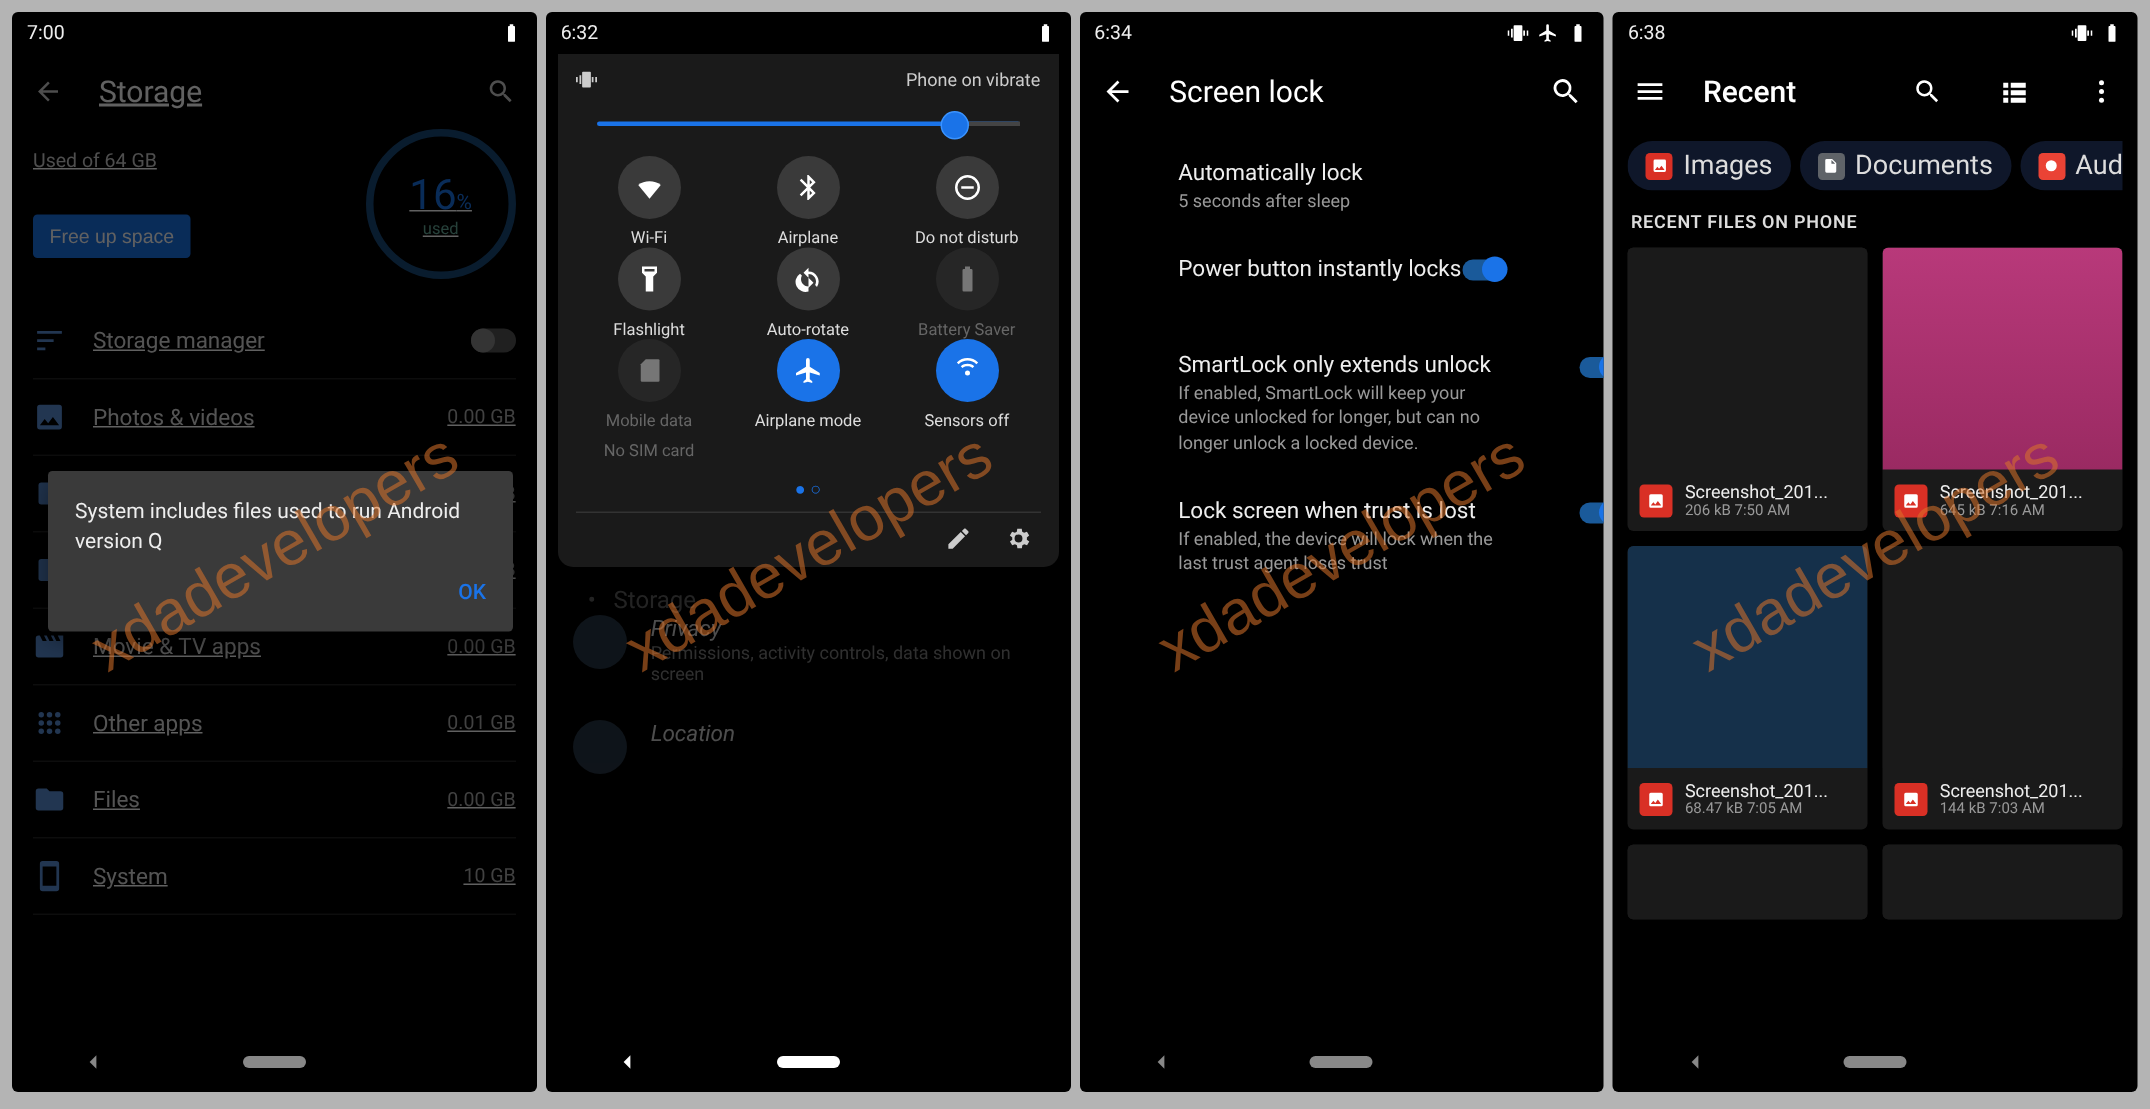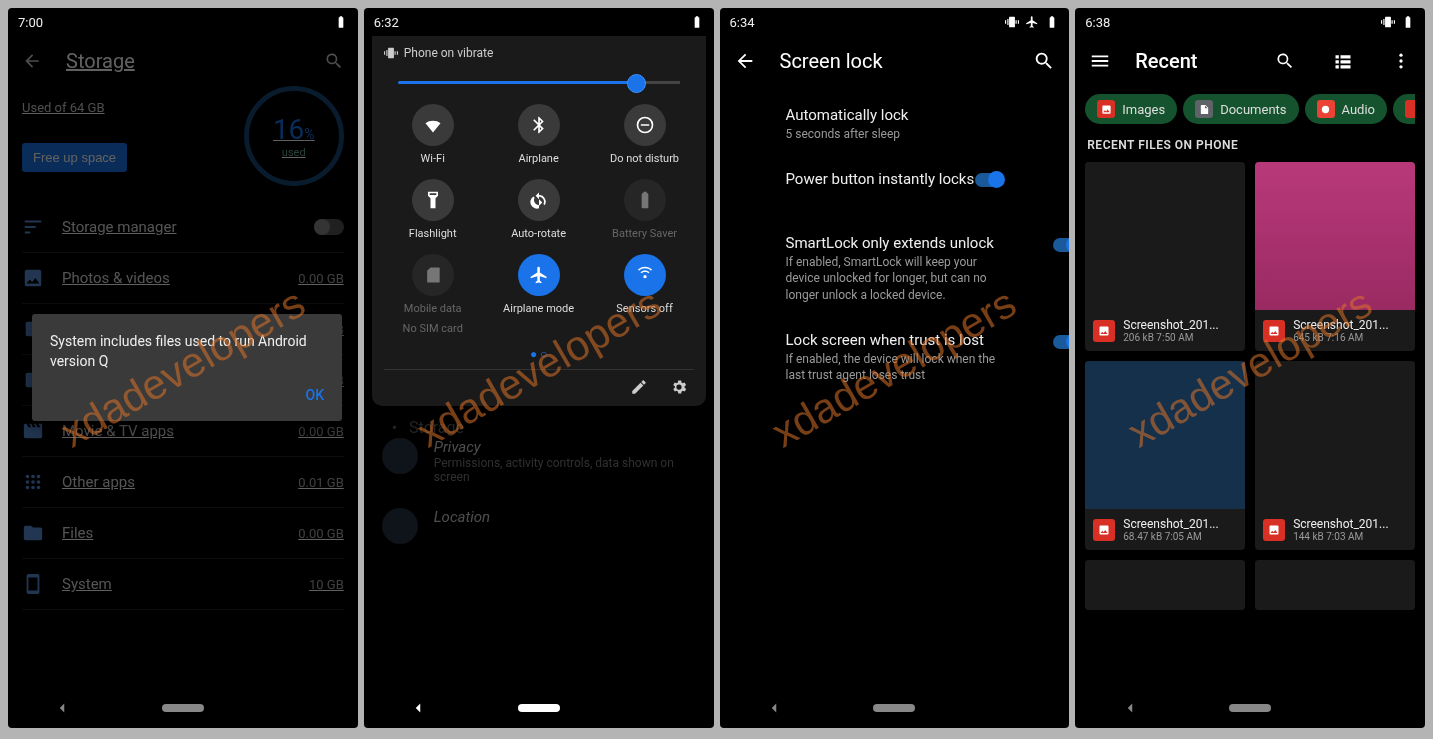--- a/index.html
+++ b/index.html
@@ -67,25 +67,25 @@
 .list-row .label { flex:1; font-size: 15px; color:#ddd; }
 .list-row .size { font-size: 13px; color:#aaa; }
 .toggle-off { width:30px; height:16px; background:#555; border-radius:10px; position:relative;}
 .toggle-off::after { content:""; width:16px; height:16px; background:#888; border-radius:50%; position:absolute; left:0; top:0;}
 .dialog { position:absolute; top:306px; left:24px; right:0; background:#3a3a3a; border-radius:3px; padding:18px; width: 310px; box-shadow:0 4px 20px rgba(0,0,0,0.5); }
 .dialog .msg { font-size:14px; color:#eee; line-height:1.4; margin-bottom:16px;}
 .dialog .ok { text-align:right; color:#1a73e8; font-size:14px; font-weight:500;}
 
 
 .qs-panel { background:#1a1a1a; margin:0 8px; border-radius:0 0 10px 10px; padding:10px 12px 8px; }
-.qs-top { text-align:center; font-size:12px; color:#ccc; display:flex; justify-content:flex-start; align-items:center; gap:6px; margin-bottom:21px;}
+.qs-top { text-align:center; font-size:12px; color:#ccc; display:flex; justify-content:space-between; align-items:center; gap:6px; margin-bottom:21px;}
 .slider { height:3px; background:#1a73e8; margin:10px 14px 20px; position:relative; border-radius:2px;}
 .slider::after { content:""; position:absolute; right:12%; top:-7px; width:17px; height:17px; background:#1a73e8; border-radius:50%; border:1px solid #3a93ff;}
 .slider::before { content:""; position:absolute; right:0; top:0; width:12%; height:3px; background:#444;}
-.qs-grid { display:grid; grid-template-columns: repeat(3,1fr); gap:14px 8px; margin-bottom:12px;}
+.qs-grid { display:grid; grid-template-columns: repeat(3,1fr); gap:0 8px; margin-bottom:12px;}
 .qs-tile { display:flex; flex-direction:column; align-items:center; gap:6px;}
 .qs-circ { width:42px; height:42px; border-radius:50%; background:#3a3a3a; display:flex; align-items:center; justify-content:center;}
 .qs-circ.active { background:#1a73e8; }
 .qs-circ.disabled { opacity:0.4; }
 .qs-circ svg { width:20px; height:20px; fill:#fff; }
 .qs-tile .tl { font-size:11px; color:#ddd; text-align:center; line-height:1.2; }
 .qs-tile .tl.dim { color:#666; }
 .qs-dots { text-align:center; font-size:12px; color:#1a73e8;}
 .qs-footer { display:flex; justify-content:flex-end; gap:22px; padding:8px 6px 2px; border-top:1px solid #333; margin-top:8px;}
 .qs-footer svg { width:18px; height:18px; fill:#ccc; }
@@ -99,21 +99,21 @@
 .sl-body { flex:1; padding: 6px 18px; position:relative;}
 .sl-item { padding: 14px 48px; }
 .sl-item .t { font-size:15px; color:#eee; margin-bottom:2px;}
 .sl-item .s { font-size:12px; color:#999; line-height:1.35; max-width:210px;}
 .toggle-on { width:28px; height:14px; background:#1a5a9a; border-radius:8px; position:relative; display:inline-block;}
 .toggle-on::after { content:""; width:17px; height:17px; background:#1a73e8; border-radius:50%; position:absolute; right:-2px; top:-2px;}
 
 
 .fi-body { flex:1; padding:0 10px; overflow:hidden;}
 .chips { display:flex; gap:6px; margin:8px 0 14px; overflow:hidden;}
-.chip { background:#14532d; border-radius:18px; padding:6px 12px; display:flex; align-items:center; gap:7px; font-size:13px; color:#ddd; flex-shrink:0;}
+.chip { background:#0f172a; border-radius:18px; padding:6px 12px; display:flex; align-items:center; gap:7px; font-size:18px; color:#ddd; flex-shrink:0;}
 .chip .ci { width:18px; height:18px; background:#d93025; border-radius:3px; display:flex; align-items:center; justify-content:center;}
 .chip.doc .ci { background:#5f6368; }
 .chip.aud .ci { background:#ea4335; }
 .chip.vid .ci { background:#d93025; }
 .sect-title { font-size:12px; font-weight:600; color:#ddd; letter-spacing:0.5px; margin:4px 2px 10px;}
 .file-grid { display:grid; grid-template-columns:1fr 1fr; gap:10px;}
 .file-card { background:#1a1a1a; border-radius:4px; overflow:hidden;}
 .file-thumb { height:148px; background:#222; position:relative;}
 .file-meta { display:flex; align-items:center; gap:8px; padding:8px;}
 .file-meta .fi { width:22px; height:22px; background:#d93025; border-radius:3px; flex-shrink:0; display:flex; align-items:center; justify-content:center;}

